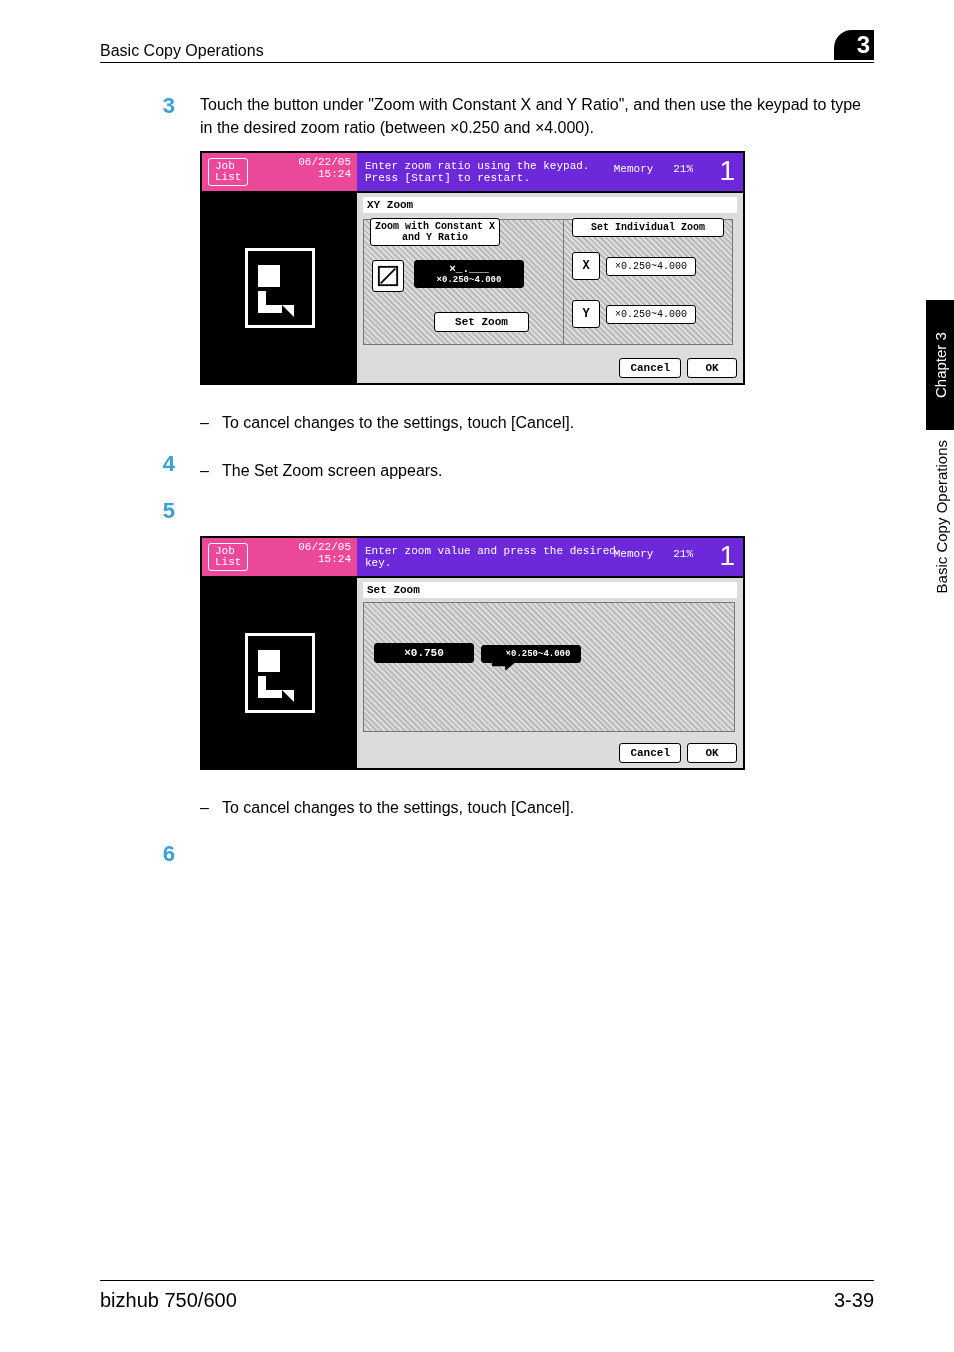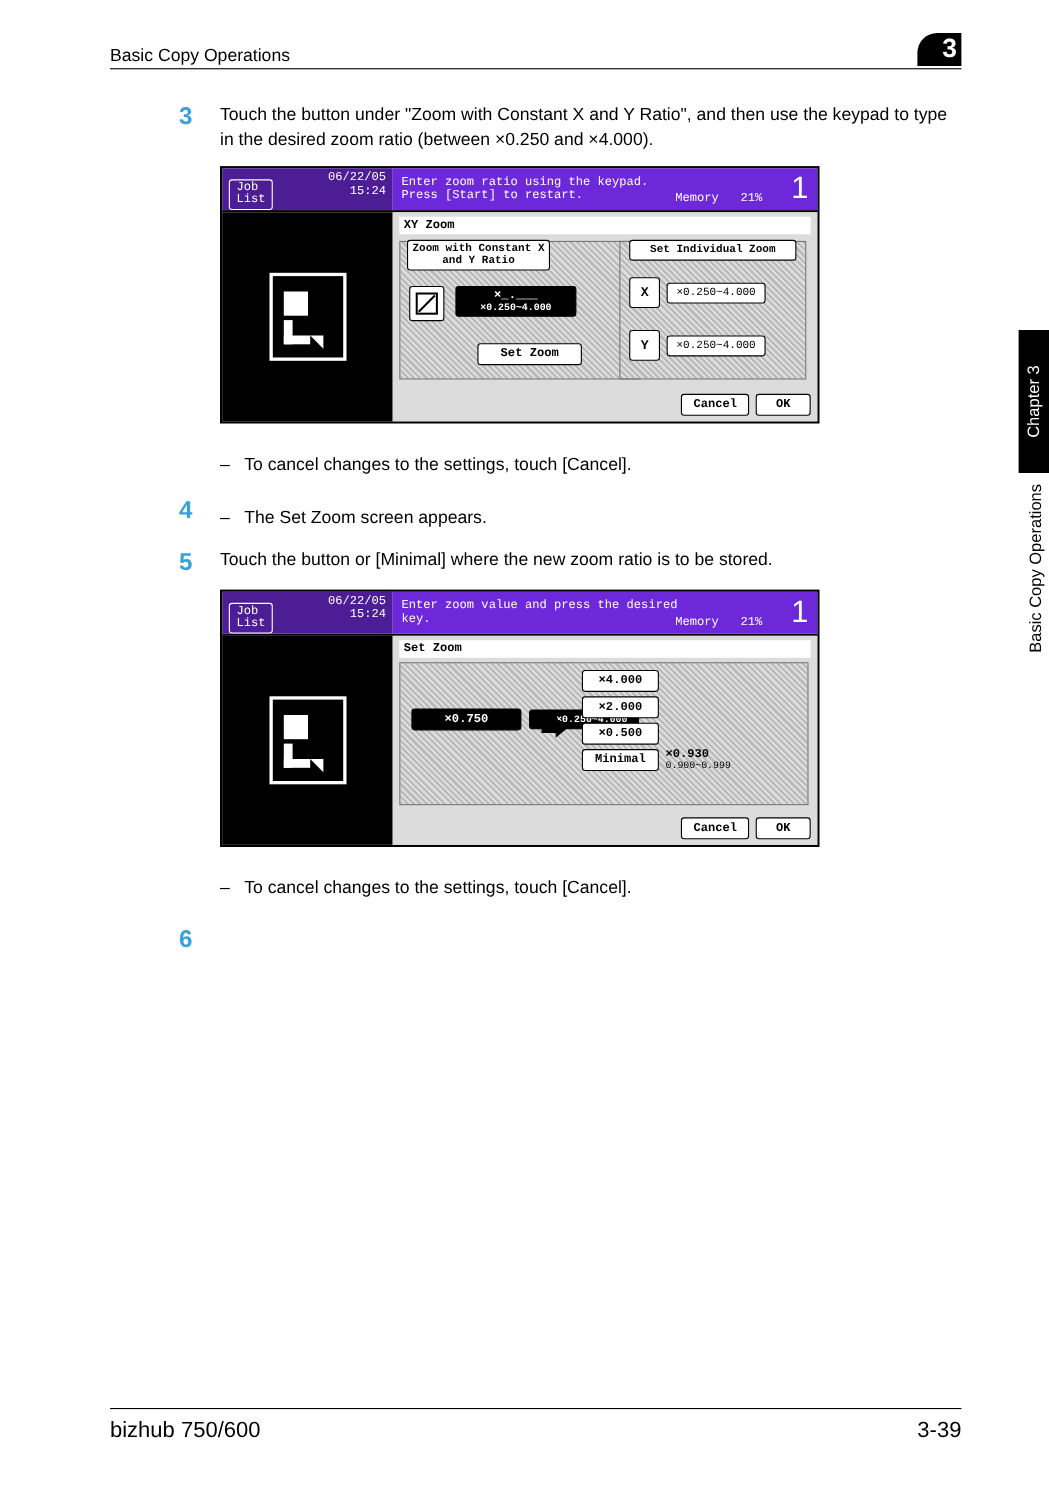--- a/index.html
+++ b/index.html
@@ -76,45 +76,45 @@
     font-family: "Courier New", monospace;
     font-size: 11px;
   }
   .shot-top {
     display: flex;
     height: 40px;
     border-bottom: 2px solid #000;
   }
   .shot-top-left {
     width: 155px;
-    background: #4c1d95;
-    color: #fff;
-    display: flex;
-    align-items: flex-end;
+    background: #ec4899;
+    color: #fff;
+    display: flex;
+    align-items: center;
     position: relative;
   }
   .joblist {
     border: 1px solid #fff;
     border-radius: 3px;
     padding: 2px 6px;
     margin-left: 6px;
     line-height: 1.0;
   }
   .dt { position: absolute; right: 6px; top: 3px; text-align: right; line-height: 1.1; }
   .shot-top-right {
     flex: 1;
     background: #6d28d9;
     color: #fff;
     display: flex;
     align-items: center;
     padding: 0 8px;
     position: relative;
   }
   .msg { line-height: 1.1; }
-  .mem { position: absolute; right: 50px; bottom: 4px; }
+  .mem { position: absolute; right: 50px; bottom: 16px; }
   .bignum {
     position: absolute;
     right: 8px;
     top: 2px;
     font-size: 28px;
     font-family: Arial, sans-serif;
   }
 
   .shot-body {
     display: flex;
@@ -393,21 +393,20 @@
     <div class="step-body">
       <div class="sub-item">
           <div class="sub-dash">–</div>
           <div>The Set Zoom screen appears.</div>
         </div>
     </div>
   </div>
 
   <div class="step-row">
     <div class="step-num">5</div>
-    <div class="step-body">Touch the button or [Minimal] where the new zoom ratio is to be stored.</div>
   </div>
 
   <div class="shot">
     <div class="shot-top">
       <div class="shot-top-left">
         <div class="joblist" style="white-space:pre;">Job
 List</div>
         <div class="dt">
           <div>06/22/05</div>
           <div>15:24</div>
@@ -434,32 +433,20 @@
 
         <div class="hatched" style="position:absolute; left:6px; top:24px; width:372px; height:130px;">
 
           <div style="position:absolute; left:10px; top:40px;">
             <div class="btn-dark" style="width:100px;">×0.750</div>
             <div class="btn-dark" style="width:100px; font-size:9px; margin-top:2px;">×0.250~4.000</div>
           </div>
 
           <div style="position:absolute; left:128px; top:50px;"><span class="arrow-right"></span></div>
 
-          <div style="position:absolute; left:165px; top:6px; display:flex; flex-direction:column; gap:4px;">
-            <div class="btn" style="width:70px;">×4.000</div>
-            <div class="btn" style="width:70px;">×2.000</div>
-            <div class="btn" style="width:70px;">×0.500</div>
-            <div style="display:flex; align-items:center; gap:6px;">
-              <div class="btn" style="width:70px;">Minimal</div>
-              <div style="line-height:1.0;">
-                <div style="font-weight:bold;">×0.930</div>
-                <div style="font-size:9px;">0.900~0.999</div>
-              </div>
-            </div>
-          </div>
         </div>
 
         <div class="footer-row">
           <div class="btn">Cancel</div>
           <div class="btn" style="width:50px;">OK</div>
         </div>
       </div>
     </div>
   </div>
 

